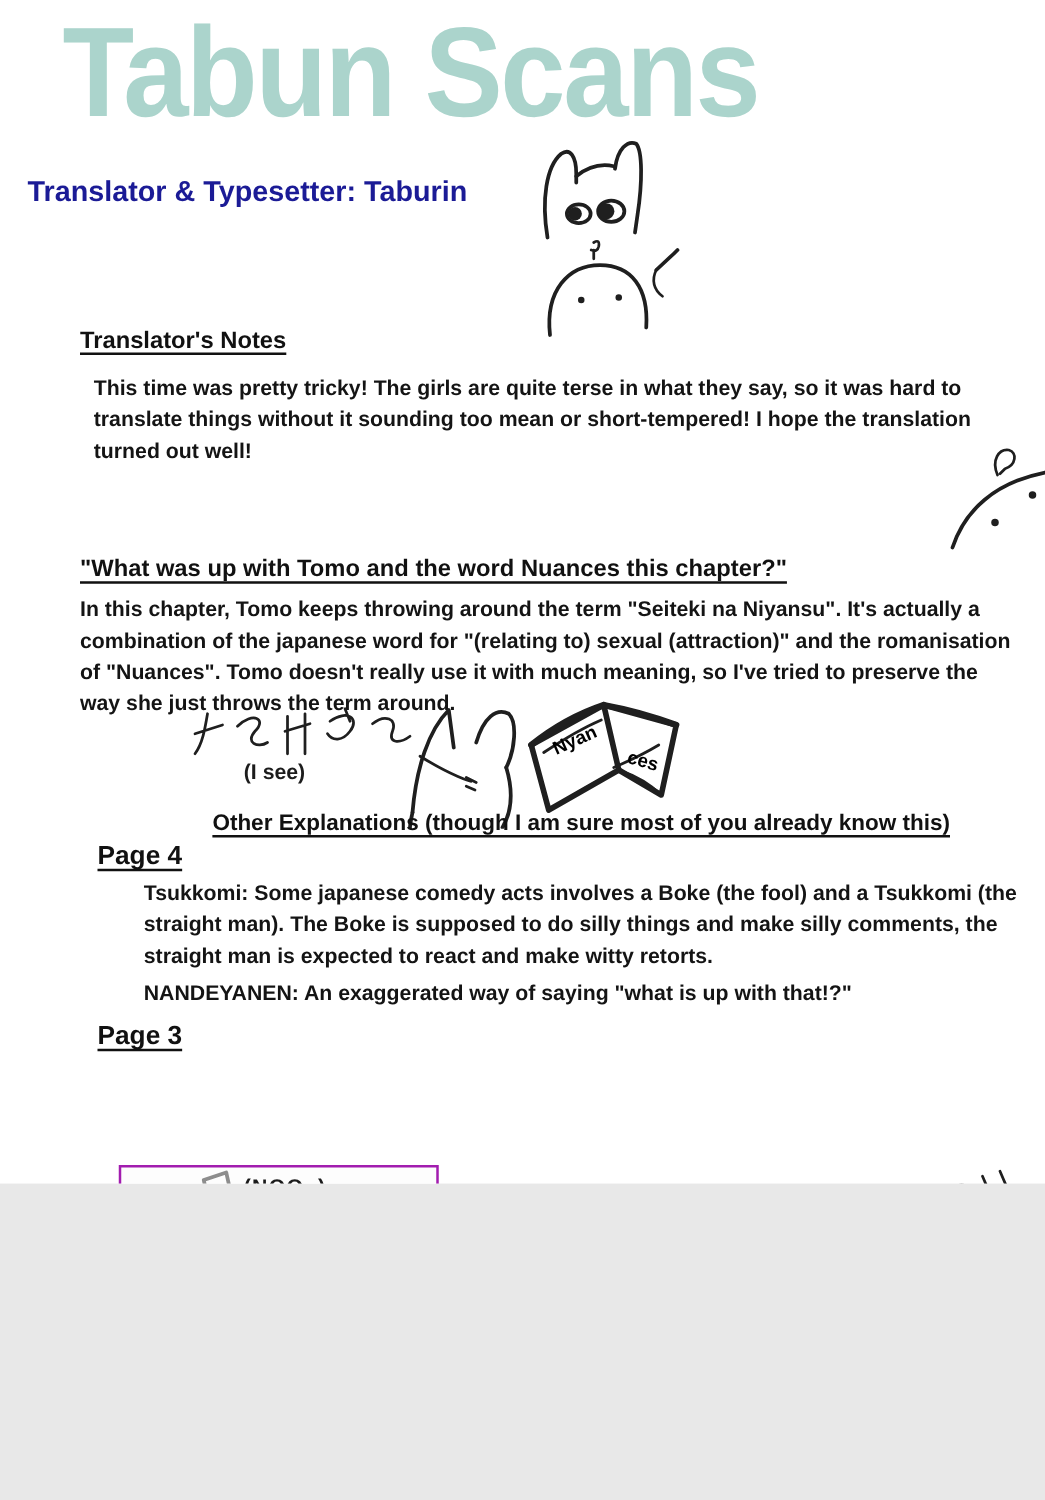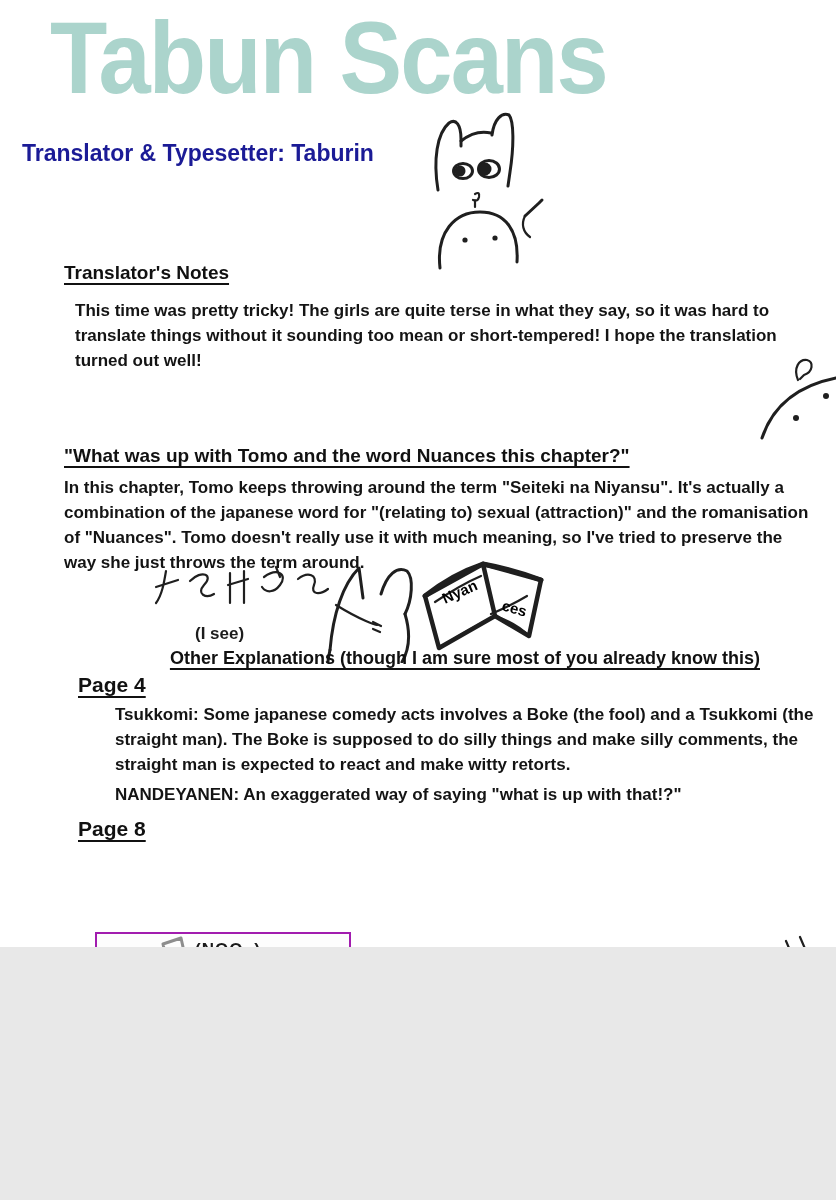--- a/index.html
+++ b/index.html
@@ -26,21 +26,21 @@
   .item-gap{margin-top:5px;}
   
   svg.doodle path, svg.doodle ellipse.o, svg.doodle circle.o{fill:none;stroke:#1f1f1f;stroke-width:3;
         stroke-linecap:round;stroke-linejoin:round;}
   svg.doodle .fill{fill:#1f1f1f;stroke:none;}
   svg.doodle .thin{stroke-width:2.2;}
   svg.gray path,svg.gray circle.o,svg.gray ellipse.o{fill:none;stroke:#8d8d8d;stroke-width:3;stroke-linecap:round;stroke-linejoin:round;}
   svg.gray .gfill{fill:#9a9a9a;stroke:none;}
   svg.gray .dfill{fill:#7a7a7a;stroke:none;}
   
-  .hand-en{font-weight:bold;color:#1c1c1c;margin-top:16px;}
+  .hand-en{font-weight:bold;color:#1c1c1c;}
   #i-see{left:195px;top:608px;font-size:17px;}
   #see-ya{left:796px;top:1008px;font-size:12px;white-space:nowrap;}
   
   #panel{left:95px;top:932px;width:252px;height:138px;border:2px solid #a21caf;background:#fdfdfd;}
   #noo{left:98px;top:6px;font-size:17px;letter-spacing:1px;color:#1a1a1a;position:absolute;font-weight:bold;}
   #book-text-left,#book-text-right{font-size:15px;font-weight:bold;color:#1c1c1c;}
   #scan-bar{left:0;top:1191px;width:727px;height:9px;background:#000;}
 </style>
 </head>
 <body>
@@ -108,21 +108,21 @@
   </svg>
 
   <div class="abs h-underline" id="other-heading">Other Explanations (though I am sure most of you already know this)</div>
 
   <div class="abs h-underline page-label" style="top:673px;">Page 4</div>
   <div class="abs body-copy" id="page4-items">
     <div>Tsukkomi: Some japanese comedy acts involves a Boke (the fool) and a Tsukkomi (the straight man). The Boke is supposed to do silly things and make silly comments, the straight man is expected to react and make witty retorts.</div>
     <div class="item-gap">NANDEYANEN: An exaggerated way of saying "what is up with that!?"</div>
   </div>
 
-  <div class="abs h-underline page-label" style="top:817px;">Page 8</div>
+  <div class="abs h-underline page-label" style="top:817px;">Page 3</div>
 
   <div class="abs" id="panel">
     <span id="noo">(NOO~)</span>
     <svg class="gray" width="252" height="138" viewBox="0 0 252 138">
 
       <path d="M14,32 l16,-10 l8,14 l-16,10 Z"></path>
       <path d="M66,10 l18,-6 l4,18 l-18,6 Z"></path>
       <path d="M28,56 l14,-6 l5,12 l-14,6 Z"></path>
 
       <g>

